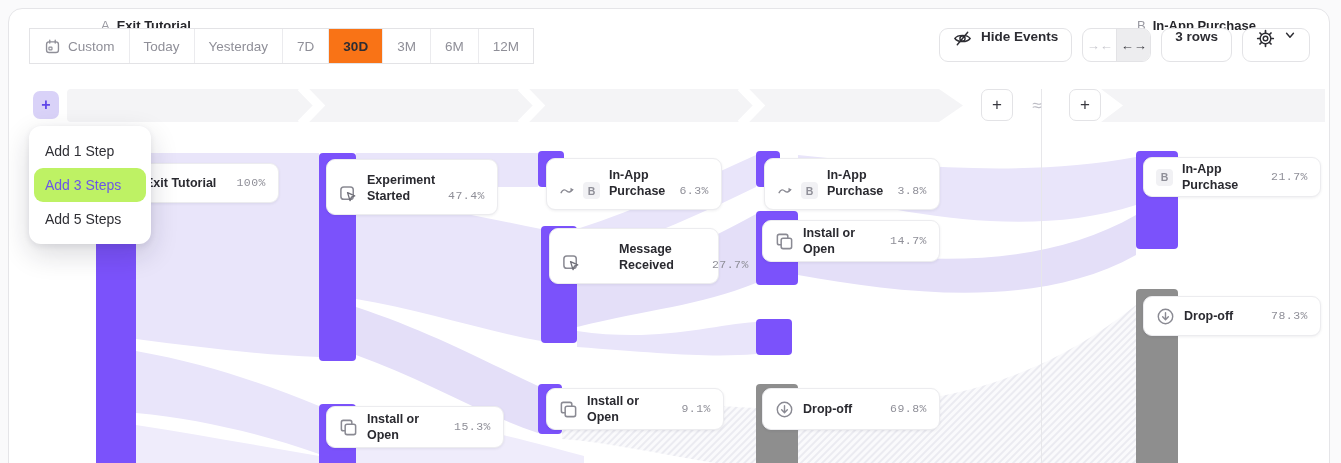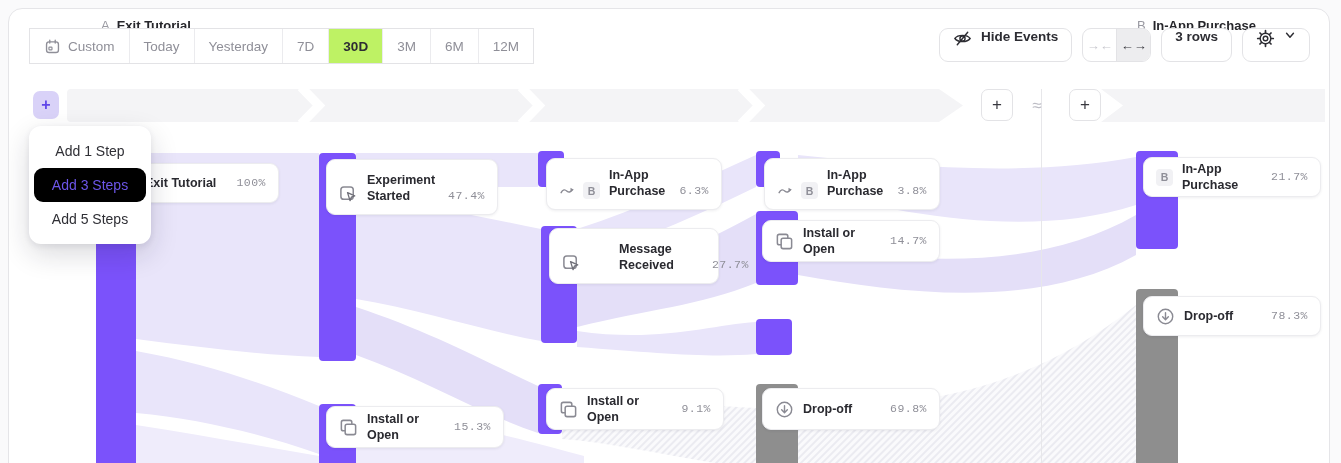--- a/index.html
+++ b/index.html
@@ -16,21 +16,21 @@
   
   .seg{
     position:absolute;left:20px;top:19px;height:34px;display:flex;align-items:stretch;
     border:1px solid #e3e3e6;border-radius:0;background:#fff;overflow:hidden;z-index:6;
   }
   .seg-item{
     display:flex;align-items:center;gap:7px;padding:0 14px;font-size:13.5px;
     color:#8f8f98;border-right:1px solid #ebebee;cursor:pointer;white-space:nowrap;
   }
   .seg-item:last-child{border-right:none;}
-  .seg-item.selected{background:#bef264;color:#2d2d33;font-weight:700;}
+  .seg-item.selected{background:#f97316;color:#2d2d33;font-weight:700;}
   .tools{position:absolute;right:19px;top:19px;display:flex;gap:10px;height:34px;z-index:6;}
   .tool-btn{
     display:flex;align-items:flex-start;gap:9px;padding:0 13px;border:1px solid #e3e3e6;
     border-radius:9px;background:#fff;font-size:13.5px;font-weight:600;color:#2d2d33;
     cursor:pointer;white-space:nowrap;
   }
   .pair{display:flex;border:1px solid #e3e3e6;border-radius:9px;overflow:hidden;background:#fff;}
   .pair-cell{width:33px;display:flex;align-items:center;justify-content:center;font-size:13px;cursor:pointer;}
   .pair-cell.dim{color:#c7c7ce;}
   .pair-cell.on{background:#ededef;color:#38383f;border-left:1px solid #e3e3e6;}
@@ -74,26 +74,26 @@
     letter-spacing:.5px;line-height:1.5;flex:none;
   }
   .badge{
     width:17px;height:17px;background:#f1f1f4;border-radius:4px;color:#8f8f98;
     font-size:10.5px;font-weight:700;display:flex;align-items:center;justify-content:center;flex:none;
   }
   
   .menu{
     position:absolute;left:20px;top:117px;width:112px;background:#fff;border-radius:12px;
     box-shadow:0 10px 28px rgba(25,25,45,.16),0 2px 6px rgba(25,25,45,.08);
-    padding:8px 5px;z-index:8;text-align:center;
+    padding:8px 5px;z-index:8;
   }
   .menu-item{
     padding:9px 11px;font-size:14px;color:#2f2f35;border-radius:9px;cursor:pointer;white-space:nowrap;
   }
-  .menu-item.hl{color:#6c55e8;background:#000000;}
+  .menu-item.hl{color:#6c55e8;background:#bef264;}
 </style>
 </head>
 <body>
 
 <div class="page">
 
   <svg class="flows" width="1320" height="470">
     <defs>
       <pattern id="hatch" patternUnits="userSpaceOnUse" width="5" height="5" patternTransform="rotate(45)">
         <rect width="5" height="5" fill="#fafafc"></rect>

